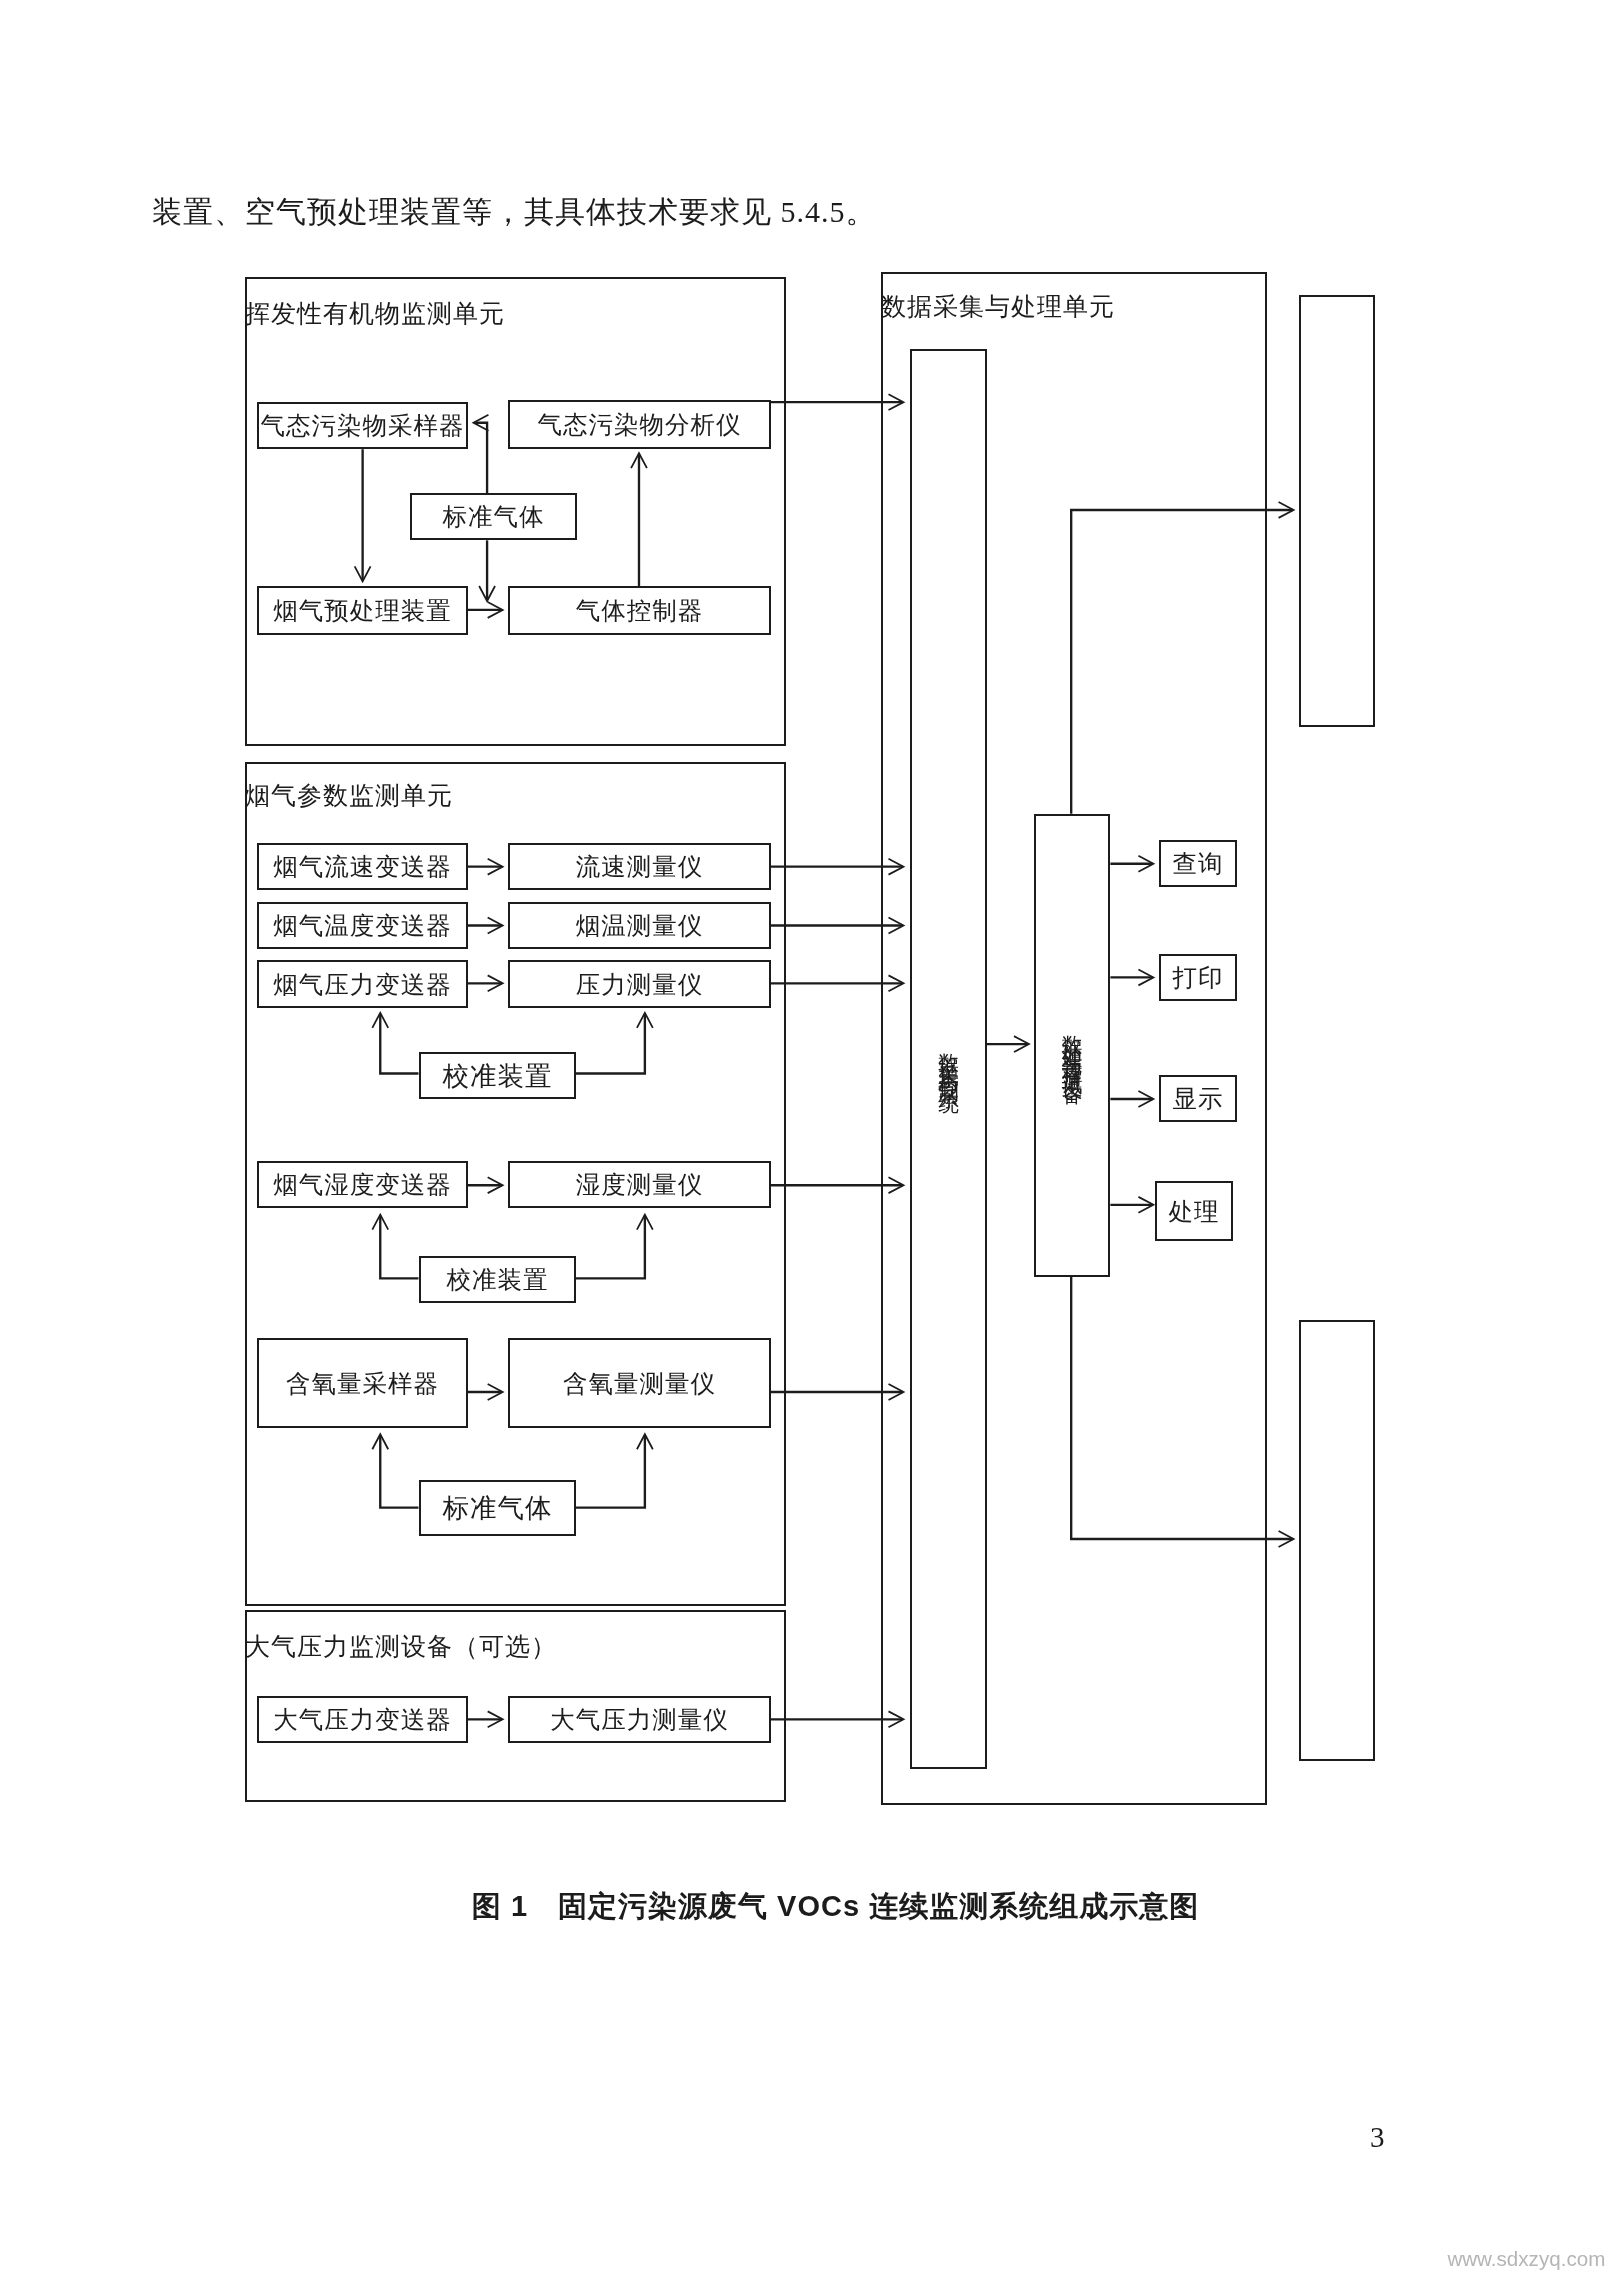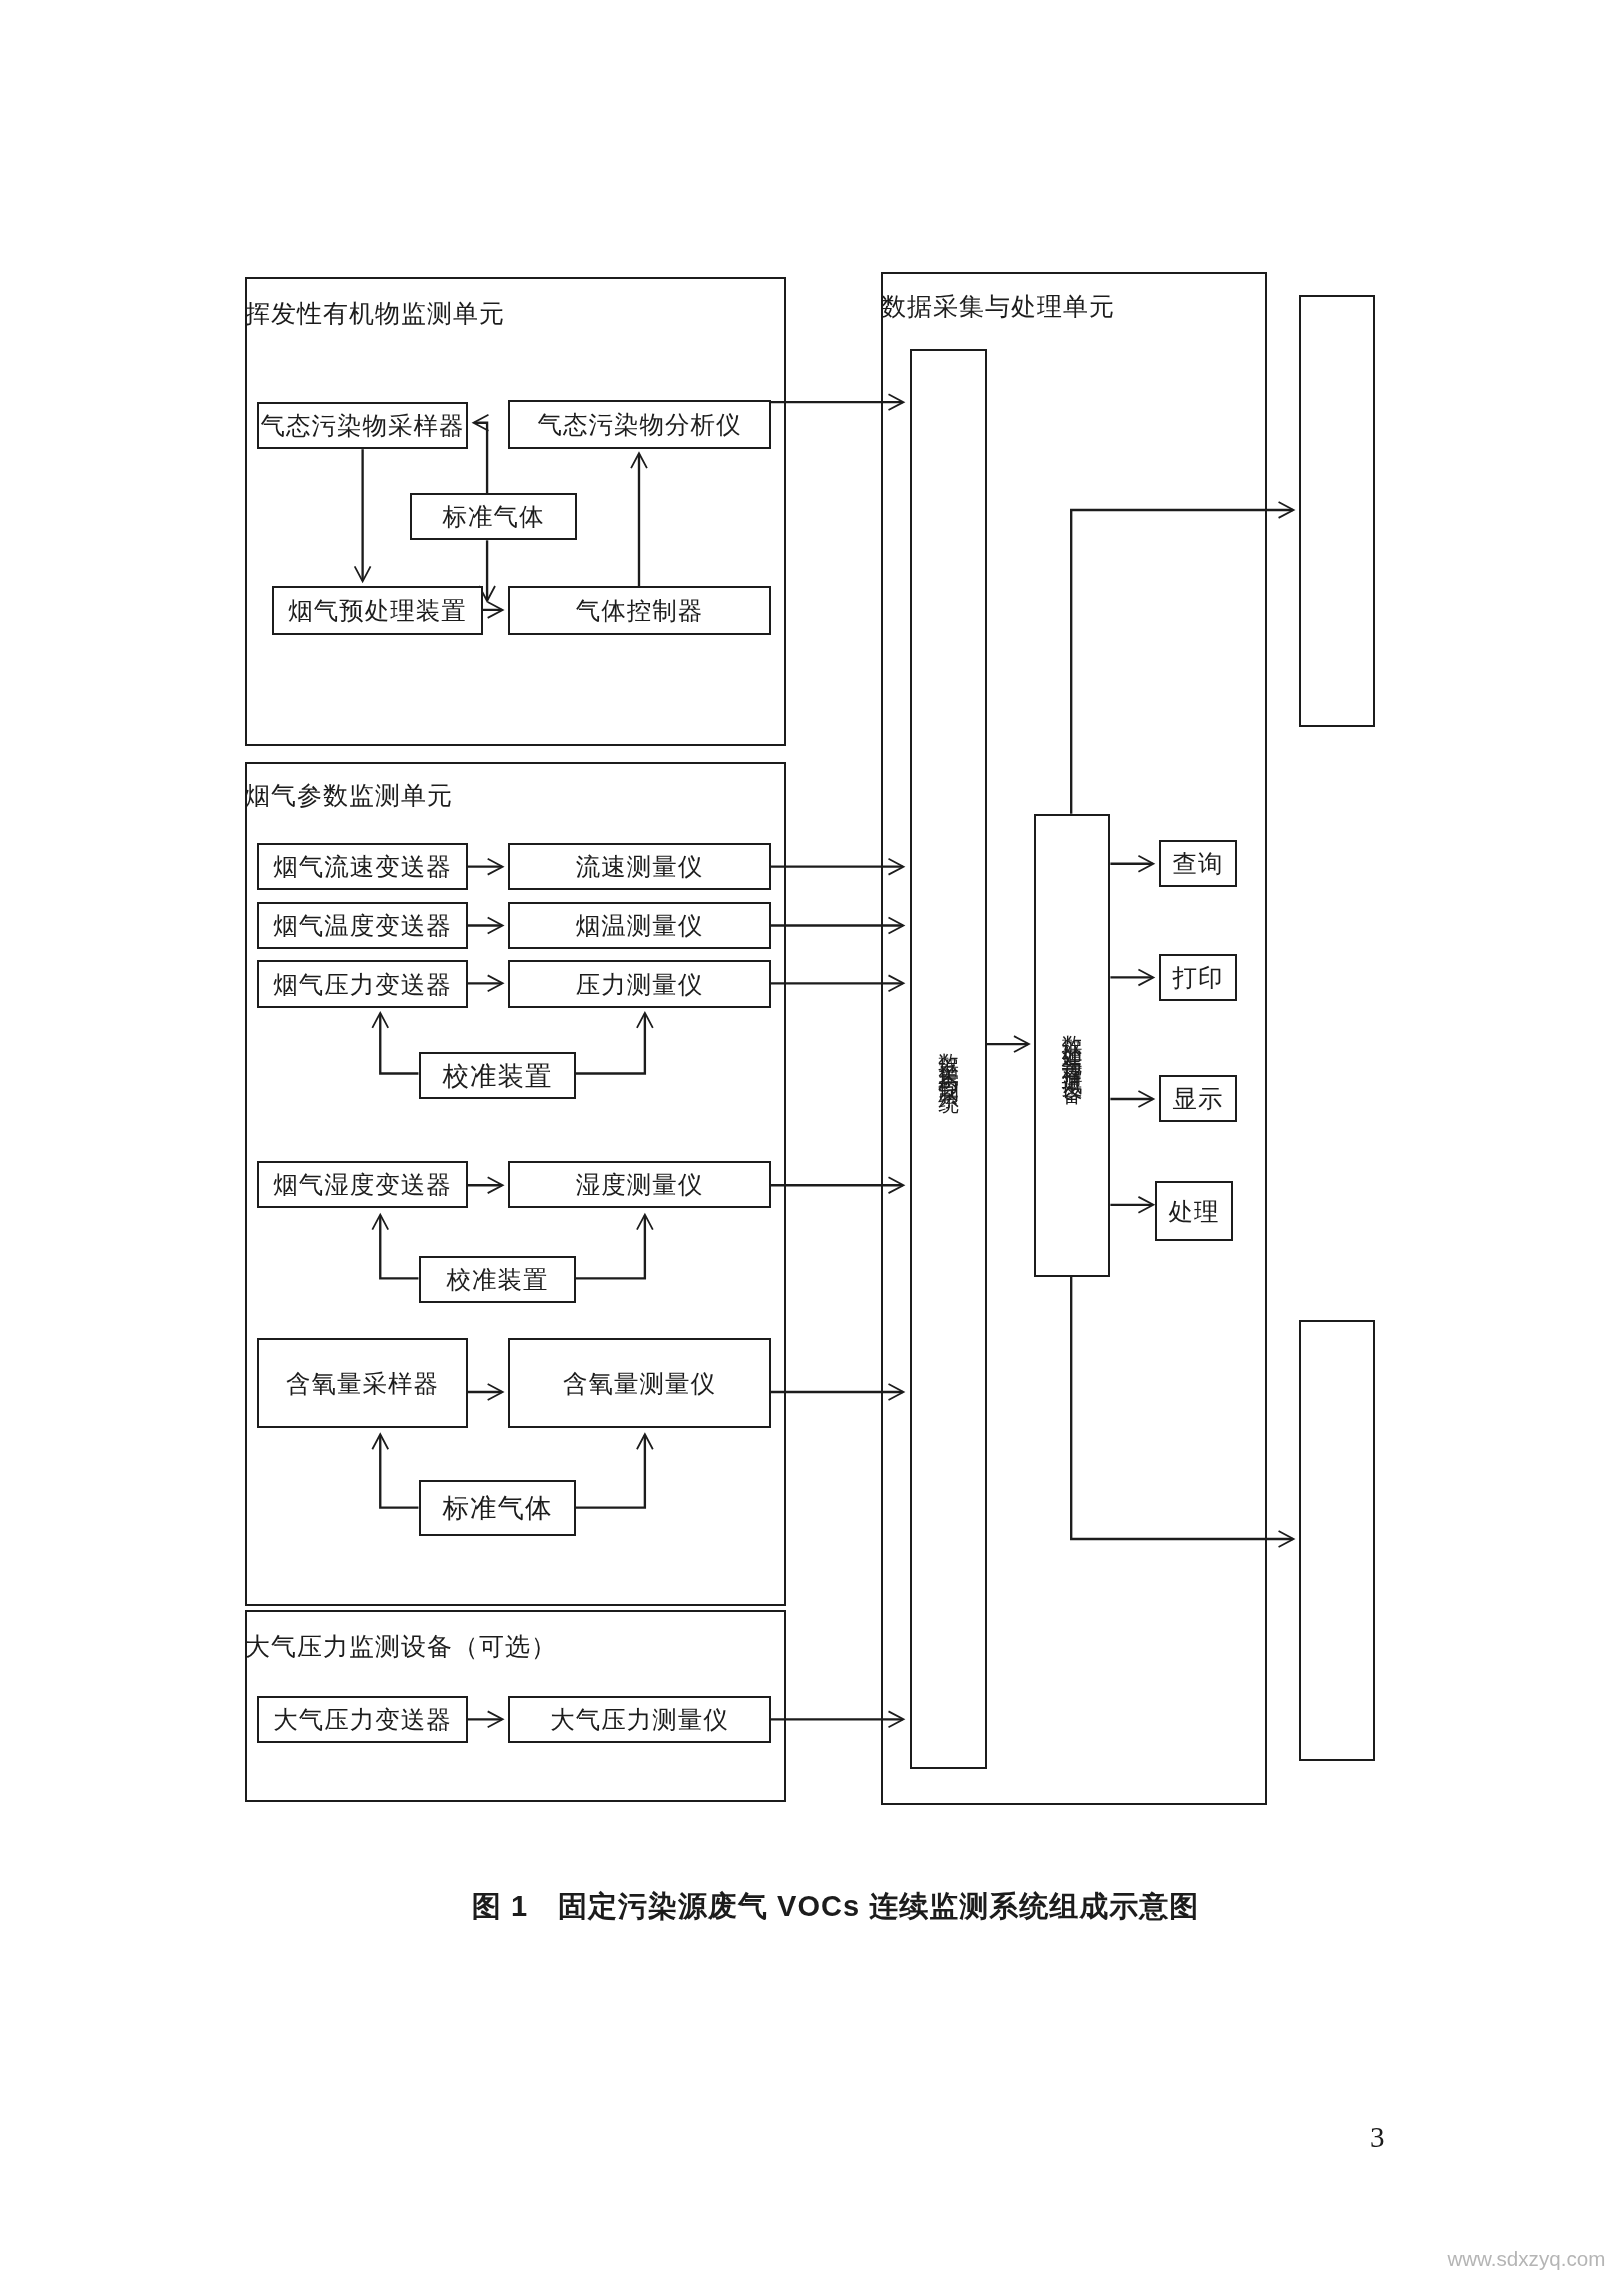--- a/index.html
+++ b/index.html
@@ -48,20 +48,21 @@
     position:absolute;right:15.7px;top:2247px;
     font-size:20.6px;color:#b5b5b5;
     font-family:"Liberation Sans","DejaVu Sans",sans-serif;
   }
 </style>
 </head>
 <body>
 
 <div class="page">
 
+  <div class="intro">装置、空气预处理装置等，其具体技术要求见 5.4.5。</div>
 
   <svg class="connectors" width="1621" height="2293" viewBox="0 0 1654 2339">
     <defs>
       <marker id="arr" viewBox="0 0 12 12" refX="10" refY="6" markerWidth="9" markerHeight="9" orient="auto-start-reverse">
         <path d="M2,1.5 L10.5,6 L2,10.5" fill="none" stroke="#1c1c1c" stroke-width="1"></path>
       </marker>
     </defs>
     <g stroke="#1c1c1c" stroke-width="2.4" fill="none">
 
       <line x1="370" y1="458" x2="370" y2="592" marker-end="url(#arr)"></line>
@@ -101,21 +102,21 @@
       <polyline points="1093,830 1093,520 1319,520" marker-end="url(#arr)"></polyline>
       <polyline points="1093,1302 1093,1570 1319,1570" marker-end="url(#arr)"></polyline>
     </g>
   </svg>
 
   <div class="unit" style="left:245px;top:277px;width:541px;height:469px;"></div>
   <div class="unit-title" style="left:245px;top:297px;width:541px;">挥发性有机物监测单元</div>
   <div class="box" style="left:257px;top:402px;width:211px;height:47px;">气态污染物采样器</div>
   <div class="box" style="left:508px;top:400px;width:263px;height:49px;">气态污染物分析仪</div>
   <div class="box" style="left:410px;top:493px;width:167px;height:47px;">标准气体</div>
-  <div class="box" style="left:272px;top:586px;width:211px;height:49px;font-family:Liberation Serif, serif;">烟气预处理装置</div>
+  <div class="box" style="left:257px;top:586px;width:211px;height:49px;font-family:Liberation Serif, serif;">烟气预处理装置</div>
   <div class="box" style="left:508px;top:586px;width:263px;height:49px;">气体控制器</div>
 
   <div class="unit" style="left:245px;top:762px;width:541px;height:844px;"></div>
   <div class="unit-title" style="left:245px;top:779px;width:541px;">烟气参数监测单元</div>
   <div class="box" style="left:257px;top:843px;width:211px;height:47px;">烟气流速变送器</div>
   <div class="box" style="left:508px;top:843px;width:263px;height:47px;">流速测量仪</div>
   <div class="box" style="left:257px;top:902px;width:211px;height:47px;">烟气温度变送器</div>
   <div class="box" style="left:508px;top:902px;width:263px;height:47px;">烟温测量仪</div>
   <div class="box" style="left:257px;top:960px;width:211px;height:48px;">烟气压力变送器</div>
   <div class="box" style="left:508px;top:960px;width:263px;height:48px;">压力测量仪</div>

